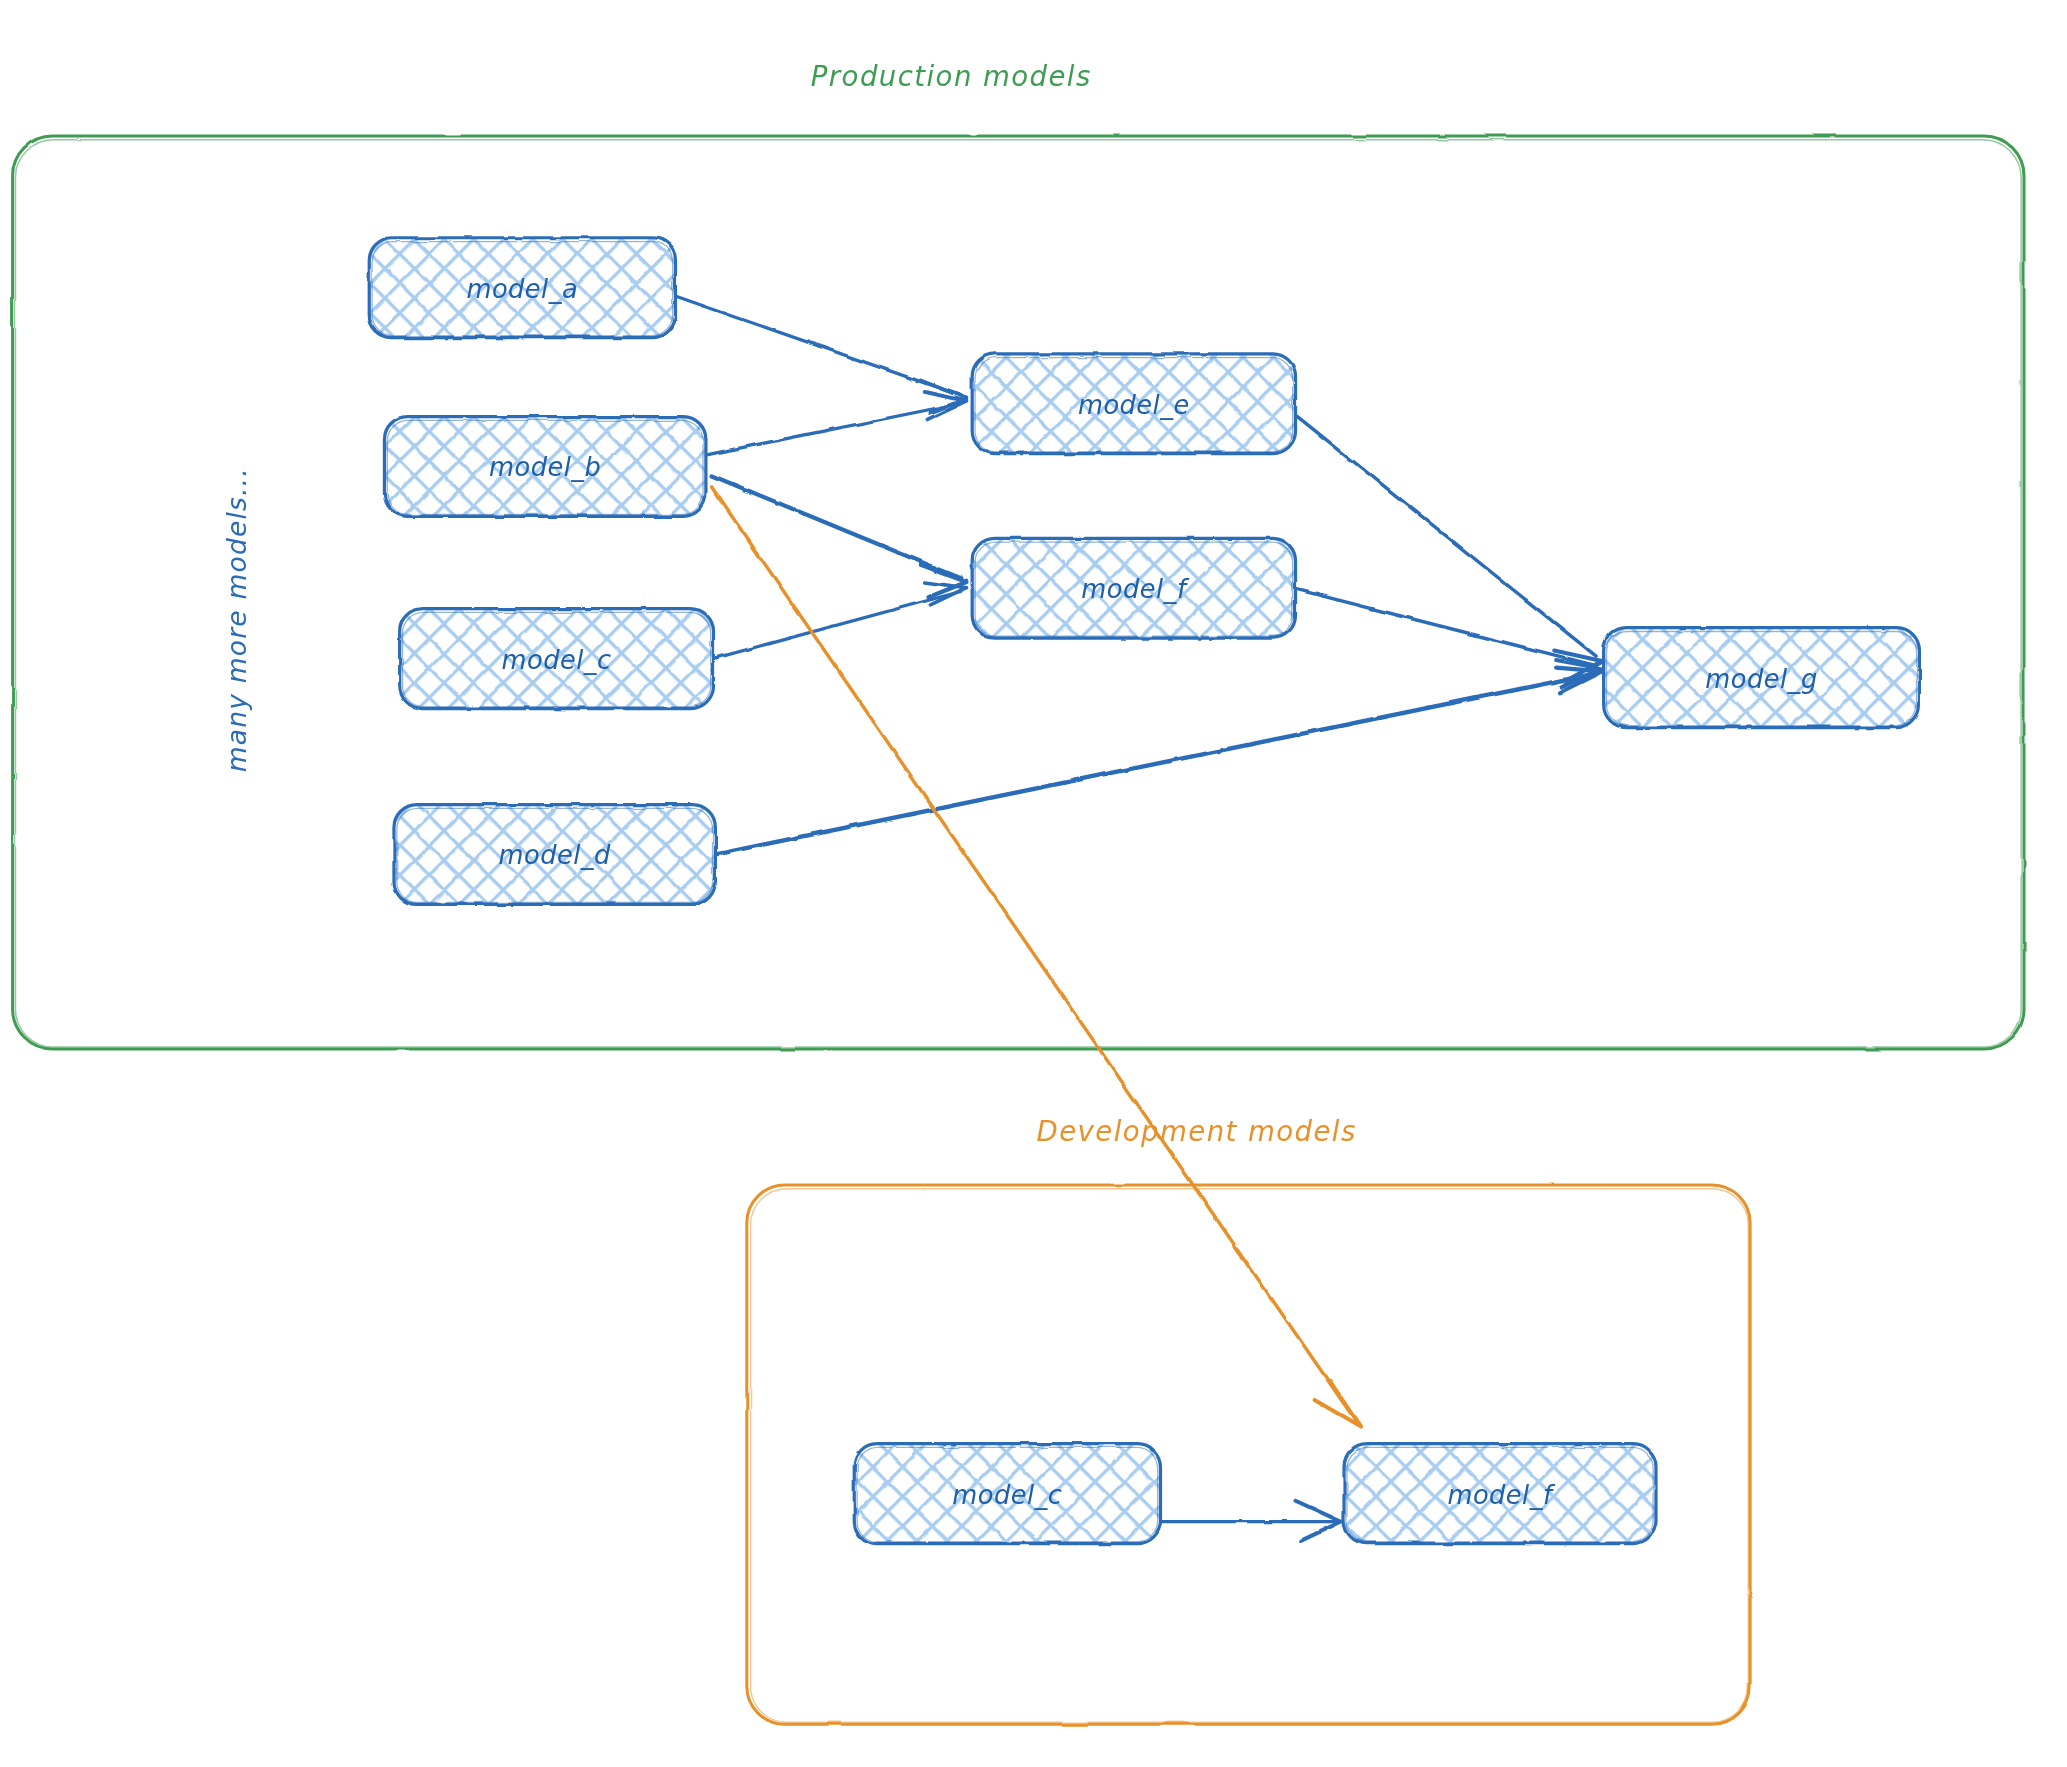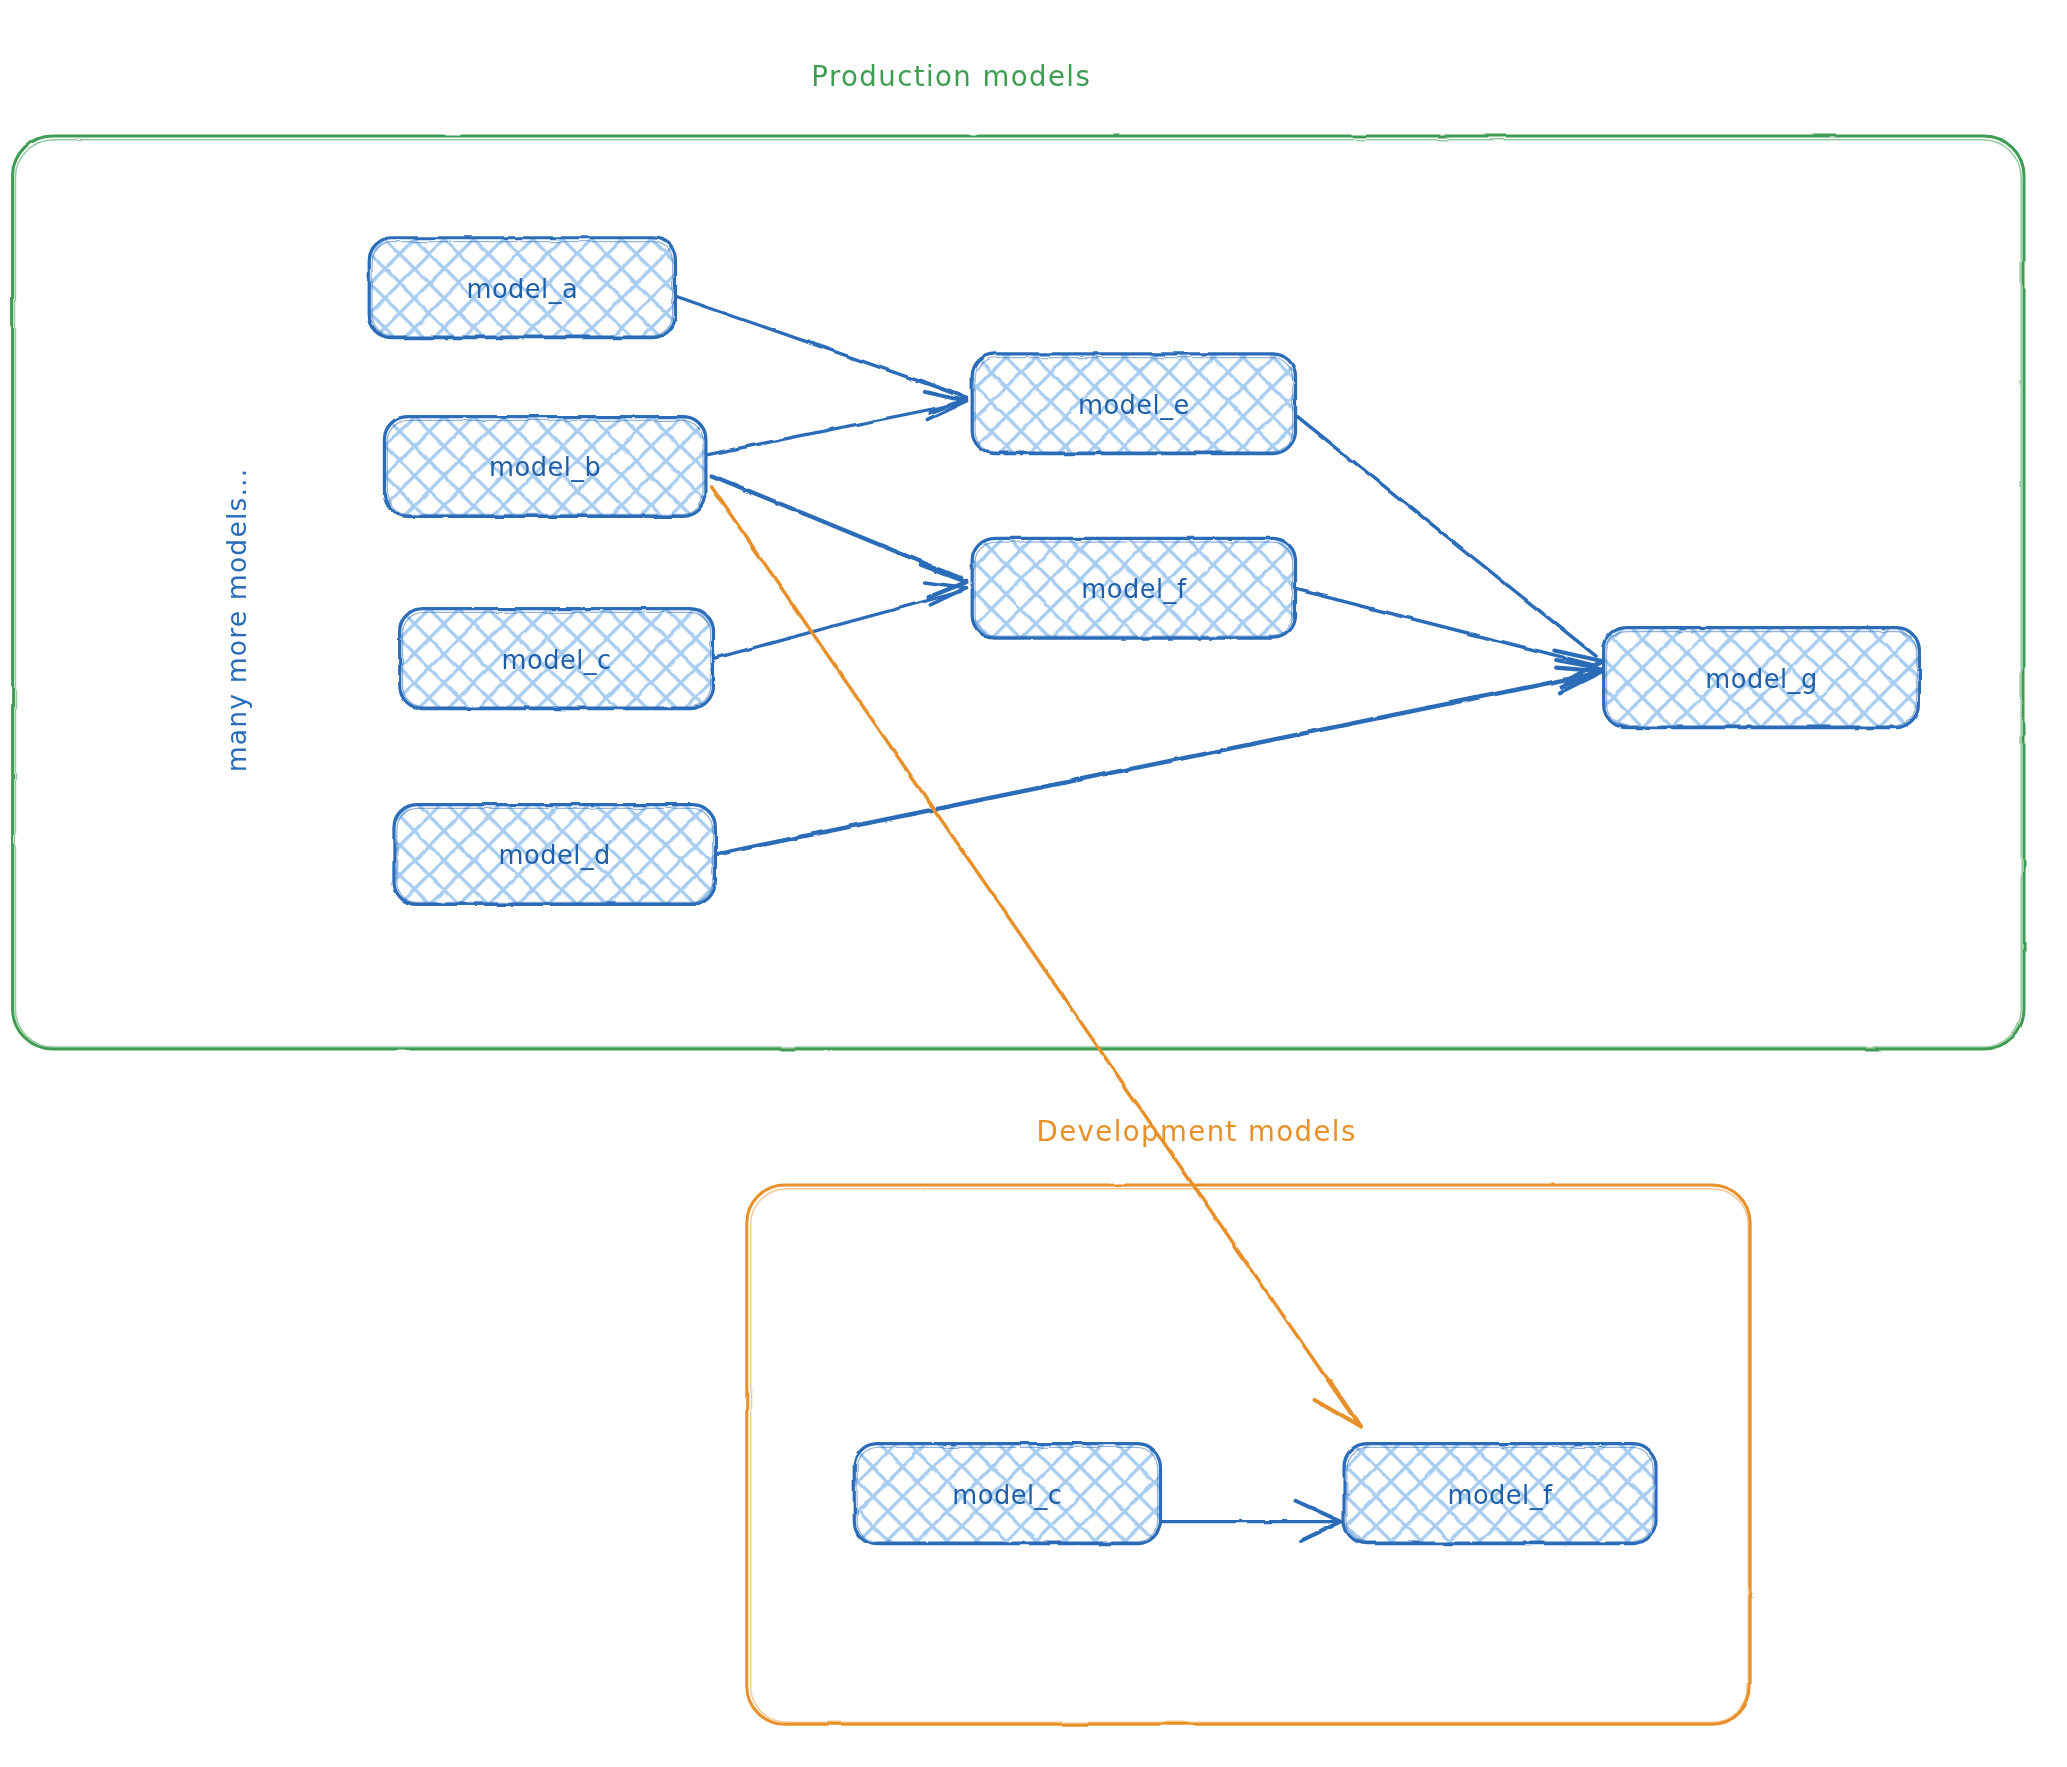--- a/index.html
+++ b/index.html
@@ -9,20 +9,21 @@
   }
   body {
     font-family: "DejaVu Sans", sans-serif;
   }
   #canvas {
     position: relative;
     width: 2068px;
     height: 1767px;
     background: #ffffff;
     overflow: hidden;
+    font-style: italic;
   }
   #diagram {
     position: absolute;
     left: 0;
     top: 0;
     width: 2068px;
     height: 1767px;
   }
   .grp-title {
     font-family: "DejaVu Sans", sans-serif;

